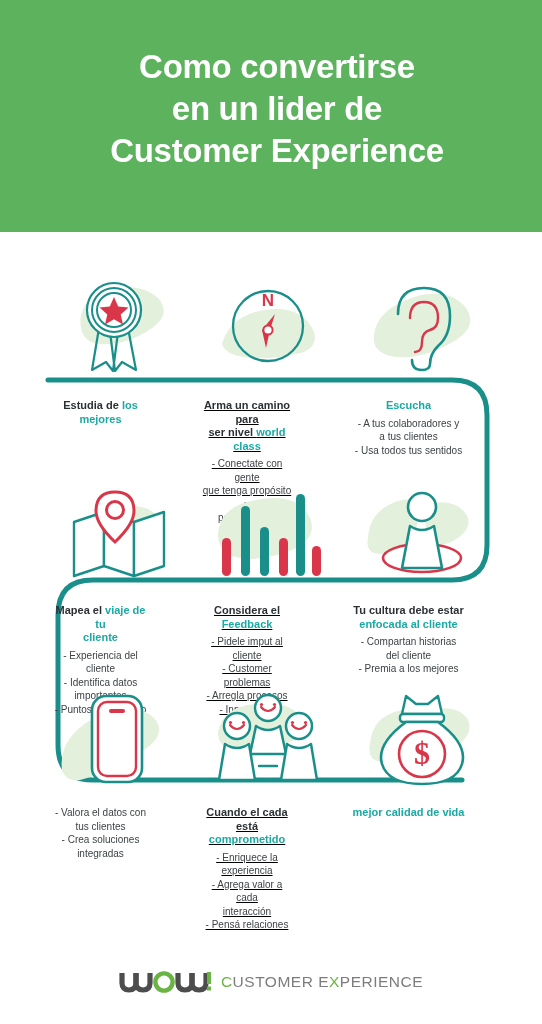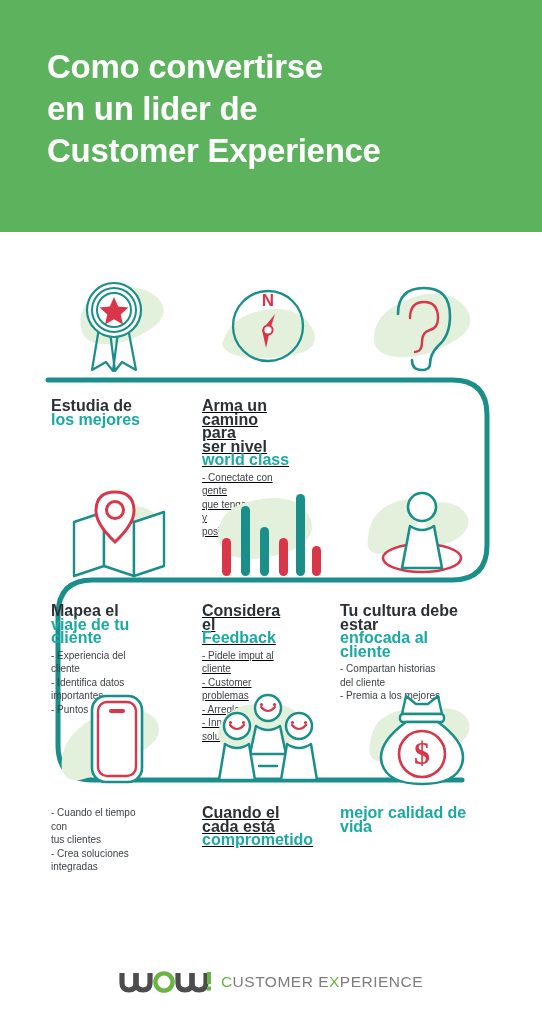--- a/index.html
+++ b/index.html
@@ -3,21 +3,21 @@
 <meta charset="utf-8">
 <style>
   html,body{margin:0;padding:0;}
   body{
     width:542px;height:1024px;
     background:#ffffff;
     font-family:"Liberation Sans", sans-serif;
     overflow:hidden;
     position:relative;
   }
-  .infographic{position:relative;width:542px;height:964px;background:#fff;}
+  .infographic{position:relative;width:542px;height:964px;background:#fff;text-align:center;}
 
   
   .header{
     position:absolute;left:0;top:0;width:542px;height:232px;
     background:#5cb25d;
   }
   .header-title{
     position:absolute;left:47px;top:46px;width:460px;
     color:#ffffff;
     font-size:33px;
@@ -49,21 +49,21 @@
   .text-row-1{top:399px;left:0;}
   .text-row-2{top:604px;left:0;}
   .text-row-3{top:806px;left:0;}
 
   .col{box-sizing:border-box;}
   .col-1{width:150px;padding-left:51px;}
   .col-2{width:142px;padding-left:52px;text-decoration:underline;}
   .col-3{width:185px;padding-left:48px;}
 
   .item-title{
-    font-size:16px;
+    font-size:11px;
     font-weight:bold;
     color:#2b3034;
     line-height:13.5px;
     margin:0 0 4px 0;
   }
   .item-title .hl{color:#1aa9a3;}
   .item-body{
     font-size:10px;
     color:#3d4246;
     line-height:13.5px;
@@ -144,20 +144,26 @@
   <div class="text-row text-row-1">
     <div class="col col-1">
       <p class="item-title"><span>Estudia de </span><span class="hl">los mejores</span></p>
     </div>
     <div class="col col-2">
       <p class="item-title"><span style="white-space:pre-line">Arma un camino para
 ser nivel </span><span class="hl">world class</span></p>
       <p class="item-body">- Conectate con gente
 que tenga propósito y
 posibilidades</p>
+    </div>
+    <div class="col col-3">
+      <p class="item-title"><span class="hl">Escucha</span></p>
+      <p class="item-body">- A tus colaboradores y
+a tus clientes
+- Usa todos tus sentidos</p>
     </div>
   </div>
 
   <div class="icon-row icon-row-2">
     <div class="icon-cell c1">
       <svg width="120" height="104" viewBox="0 0 120 104">
         <path d="M20 66 Q18 40 52 30 Q92 18 106 42 Q114 60 90 70 Q56 86 32 80 Q21 76 20 66 Z" fill="#e3f0dc"></path>
         <path d="M18 42 L48 32 L48 86 L18 96 Z" fill="#ffffff" stroke="#1a8f8a" stroke-width="2.4" stroke-linejoin="round"></path>
         <path d="M48 32 L78 42 L78 96 L48 86 Z" fill="#ffffff" stroke="#1a8f8a" stroke-width="2.4" stroke-linejoin="round"></path>
         <path d="M78 42 L108 32 L108 86 L78 96 Z" fill="#ffffff" stroke="#1a8f8a" stroke-width="2.4" stroke-linejoin="round"></path>
@@ -250,28 +256,32 @@
         <rect x="38" y="26" width="44" height="8" rx="3" fill="#ffffff" stroke="#1a8f8a" stroke-width="2.4"></rect>
         <path d="M44 34 Q14 56 20 76 Q26 96 60 96 Q94 96 100 76 Q106 56 76 34 Z" fill="#ffffff" stroke="#1a8f8a" stroke-width="2.6" stroke-linejoin="round"></path>
         <circle cx="60" cy="66" r="23" fill="none" stroke="#d9364a" stroke-width="2.6"></circle>
         <text x="60" y="76" font-family="Liberation Serif, serif" font-size="32" font-weight="bold" fill="#d9364a" text-anchor="middle">$</text>
       </svg>
     </div>
   </div>
 
   <div class="text-row text-row-3">
     <div class="col col-1">
-      <p class="item-body">- Cuando el tiempo con
+      <p class="item-body">- Valora el datos con
 tus clientes
 - Crea soluciones
 integradas</p>
     </div>
     <div class="col col-2">
       <p class="item-title"><span style="white-space:pre-line">Cuando el cada está
 </span><span class="hl">comprometido</span></p>
+      <p class="item-body">- Enriquece la experiencia
+- Agrega valor a cada
+interacción
+- Pensá relaciones</p>
     </div>
     <div class="col col-3">
       <p class="item-title"><span class="hl">mejor calidad de vida</span></p>
       <p class="item-body"></p>
     </div>
   </div>
 
   <div class="footer">
     <div class="footer-logo">
       <svg class="wow-mark" width="92" height="26" viewBox="0 0 92 26">

